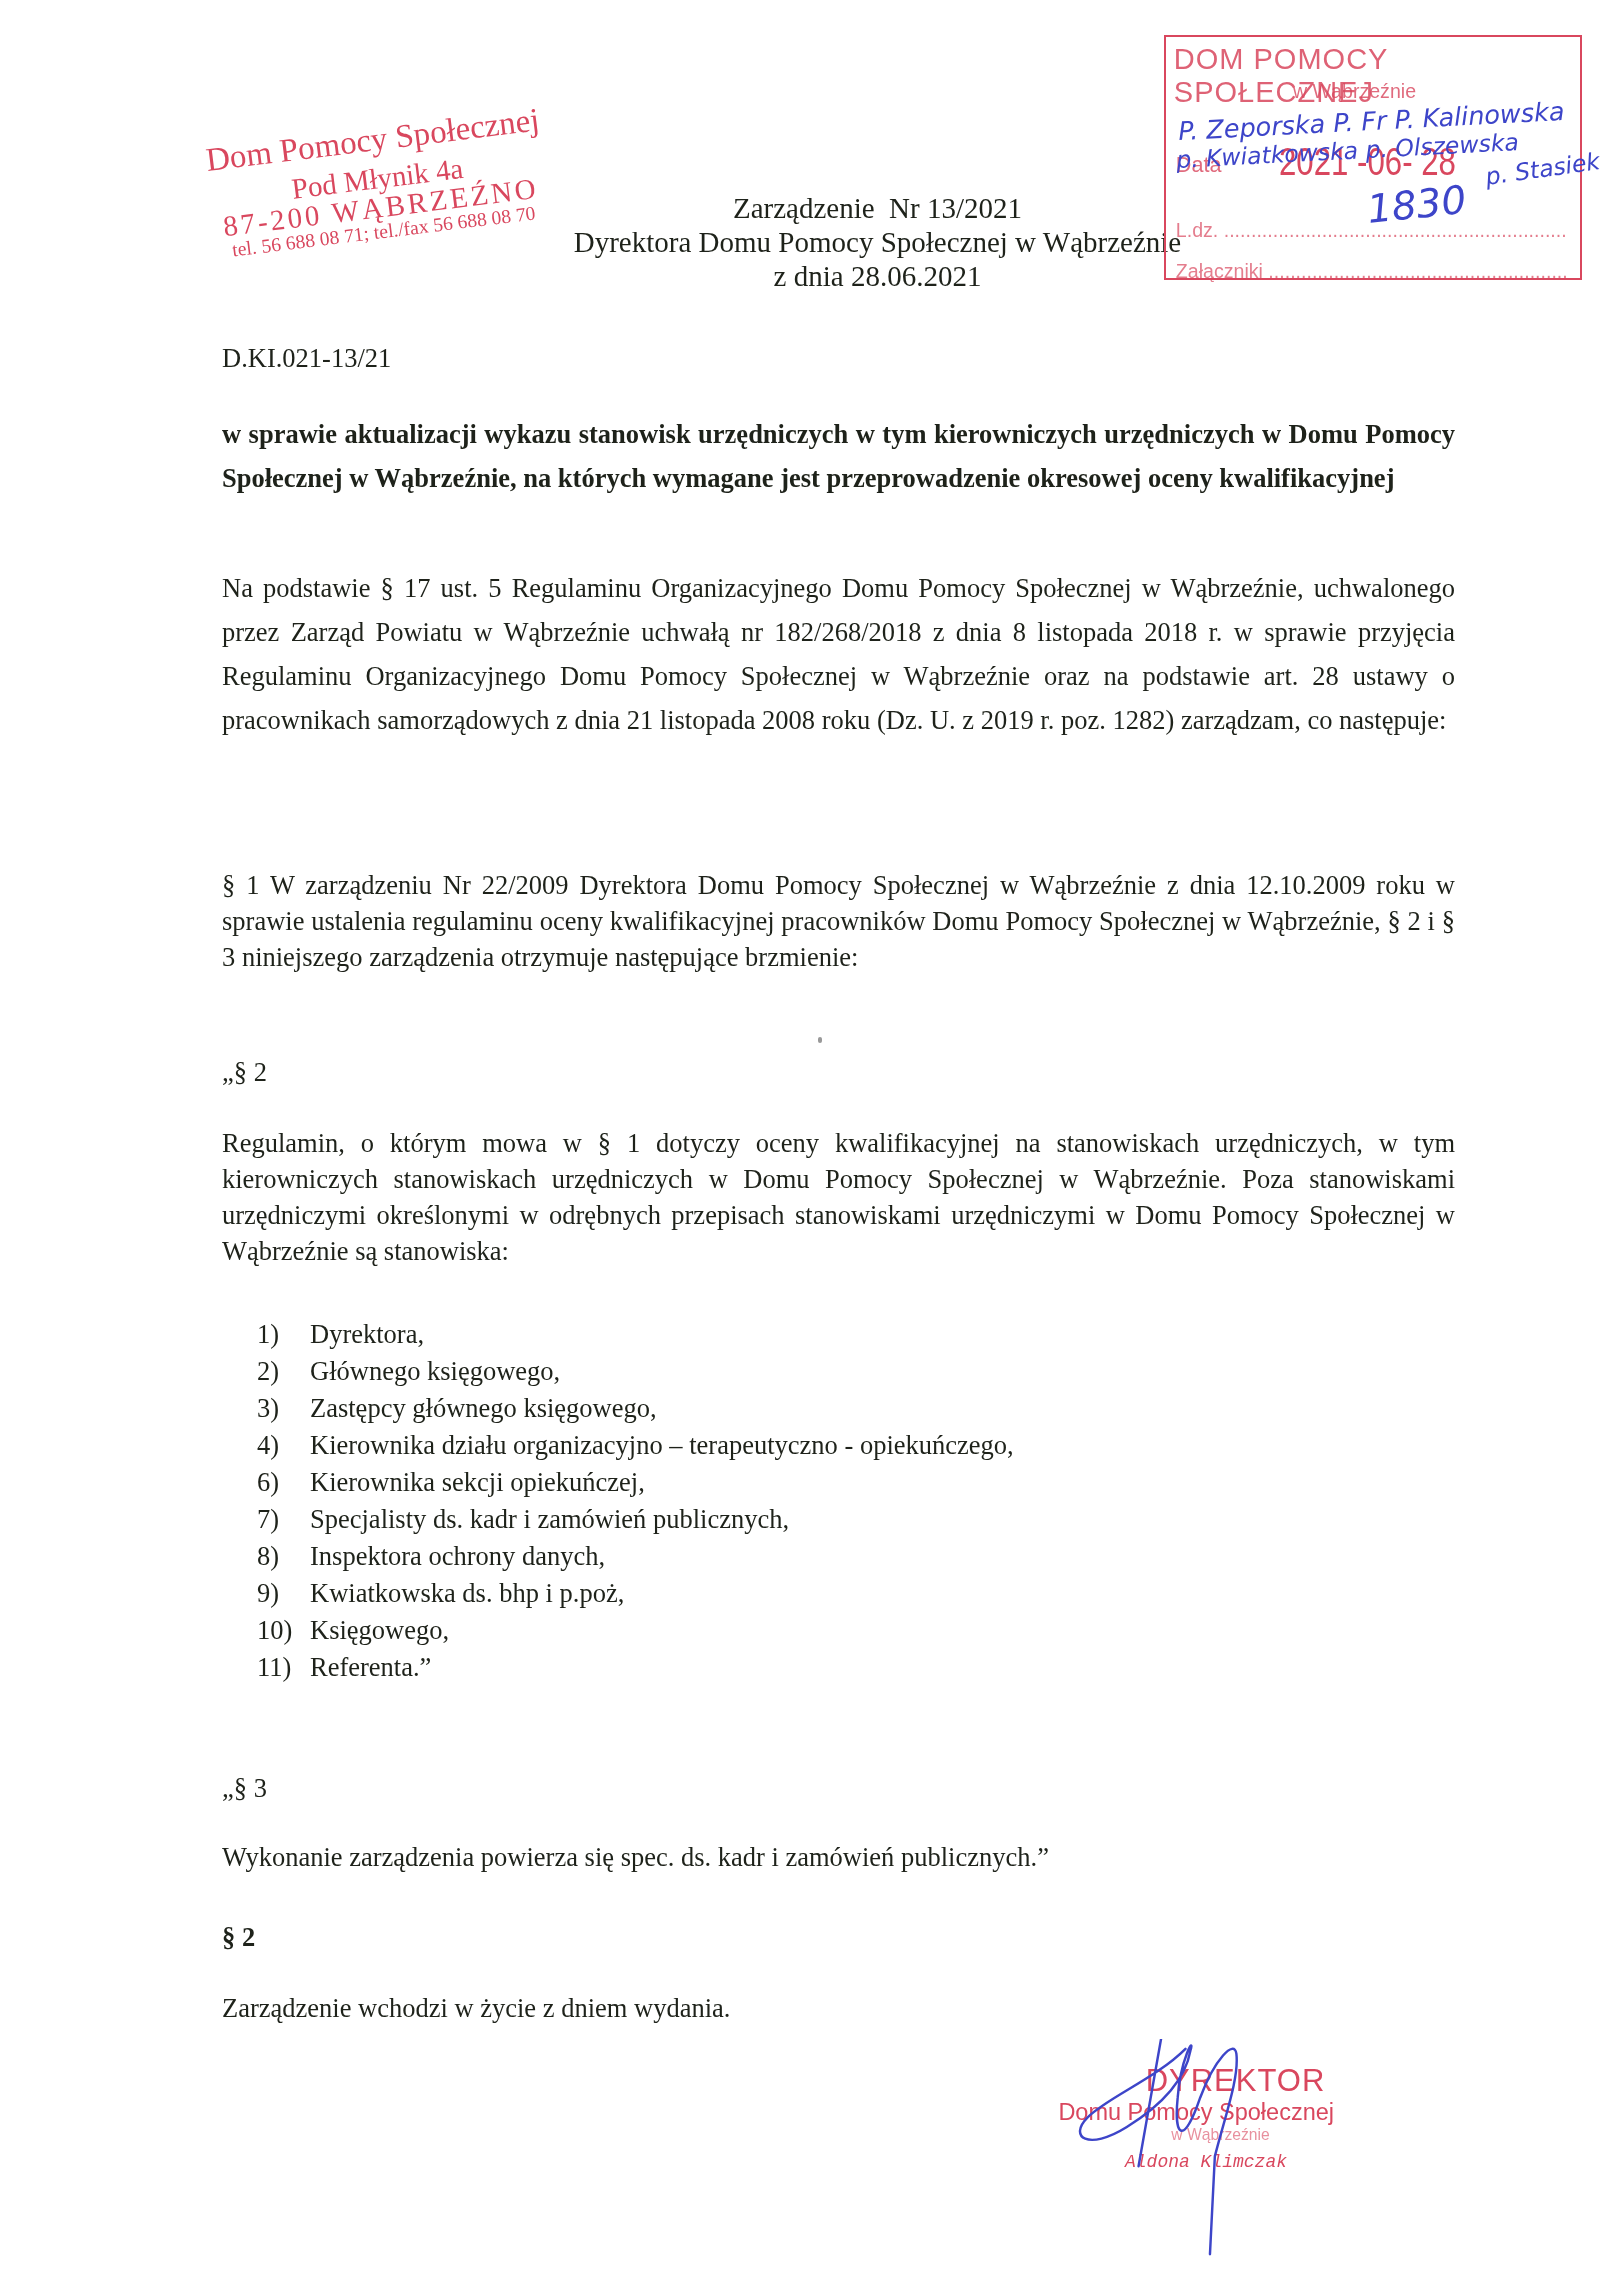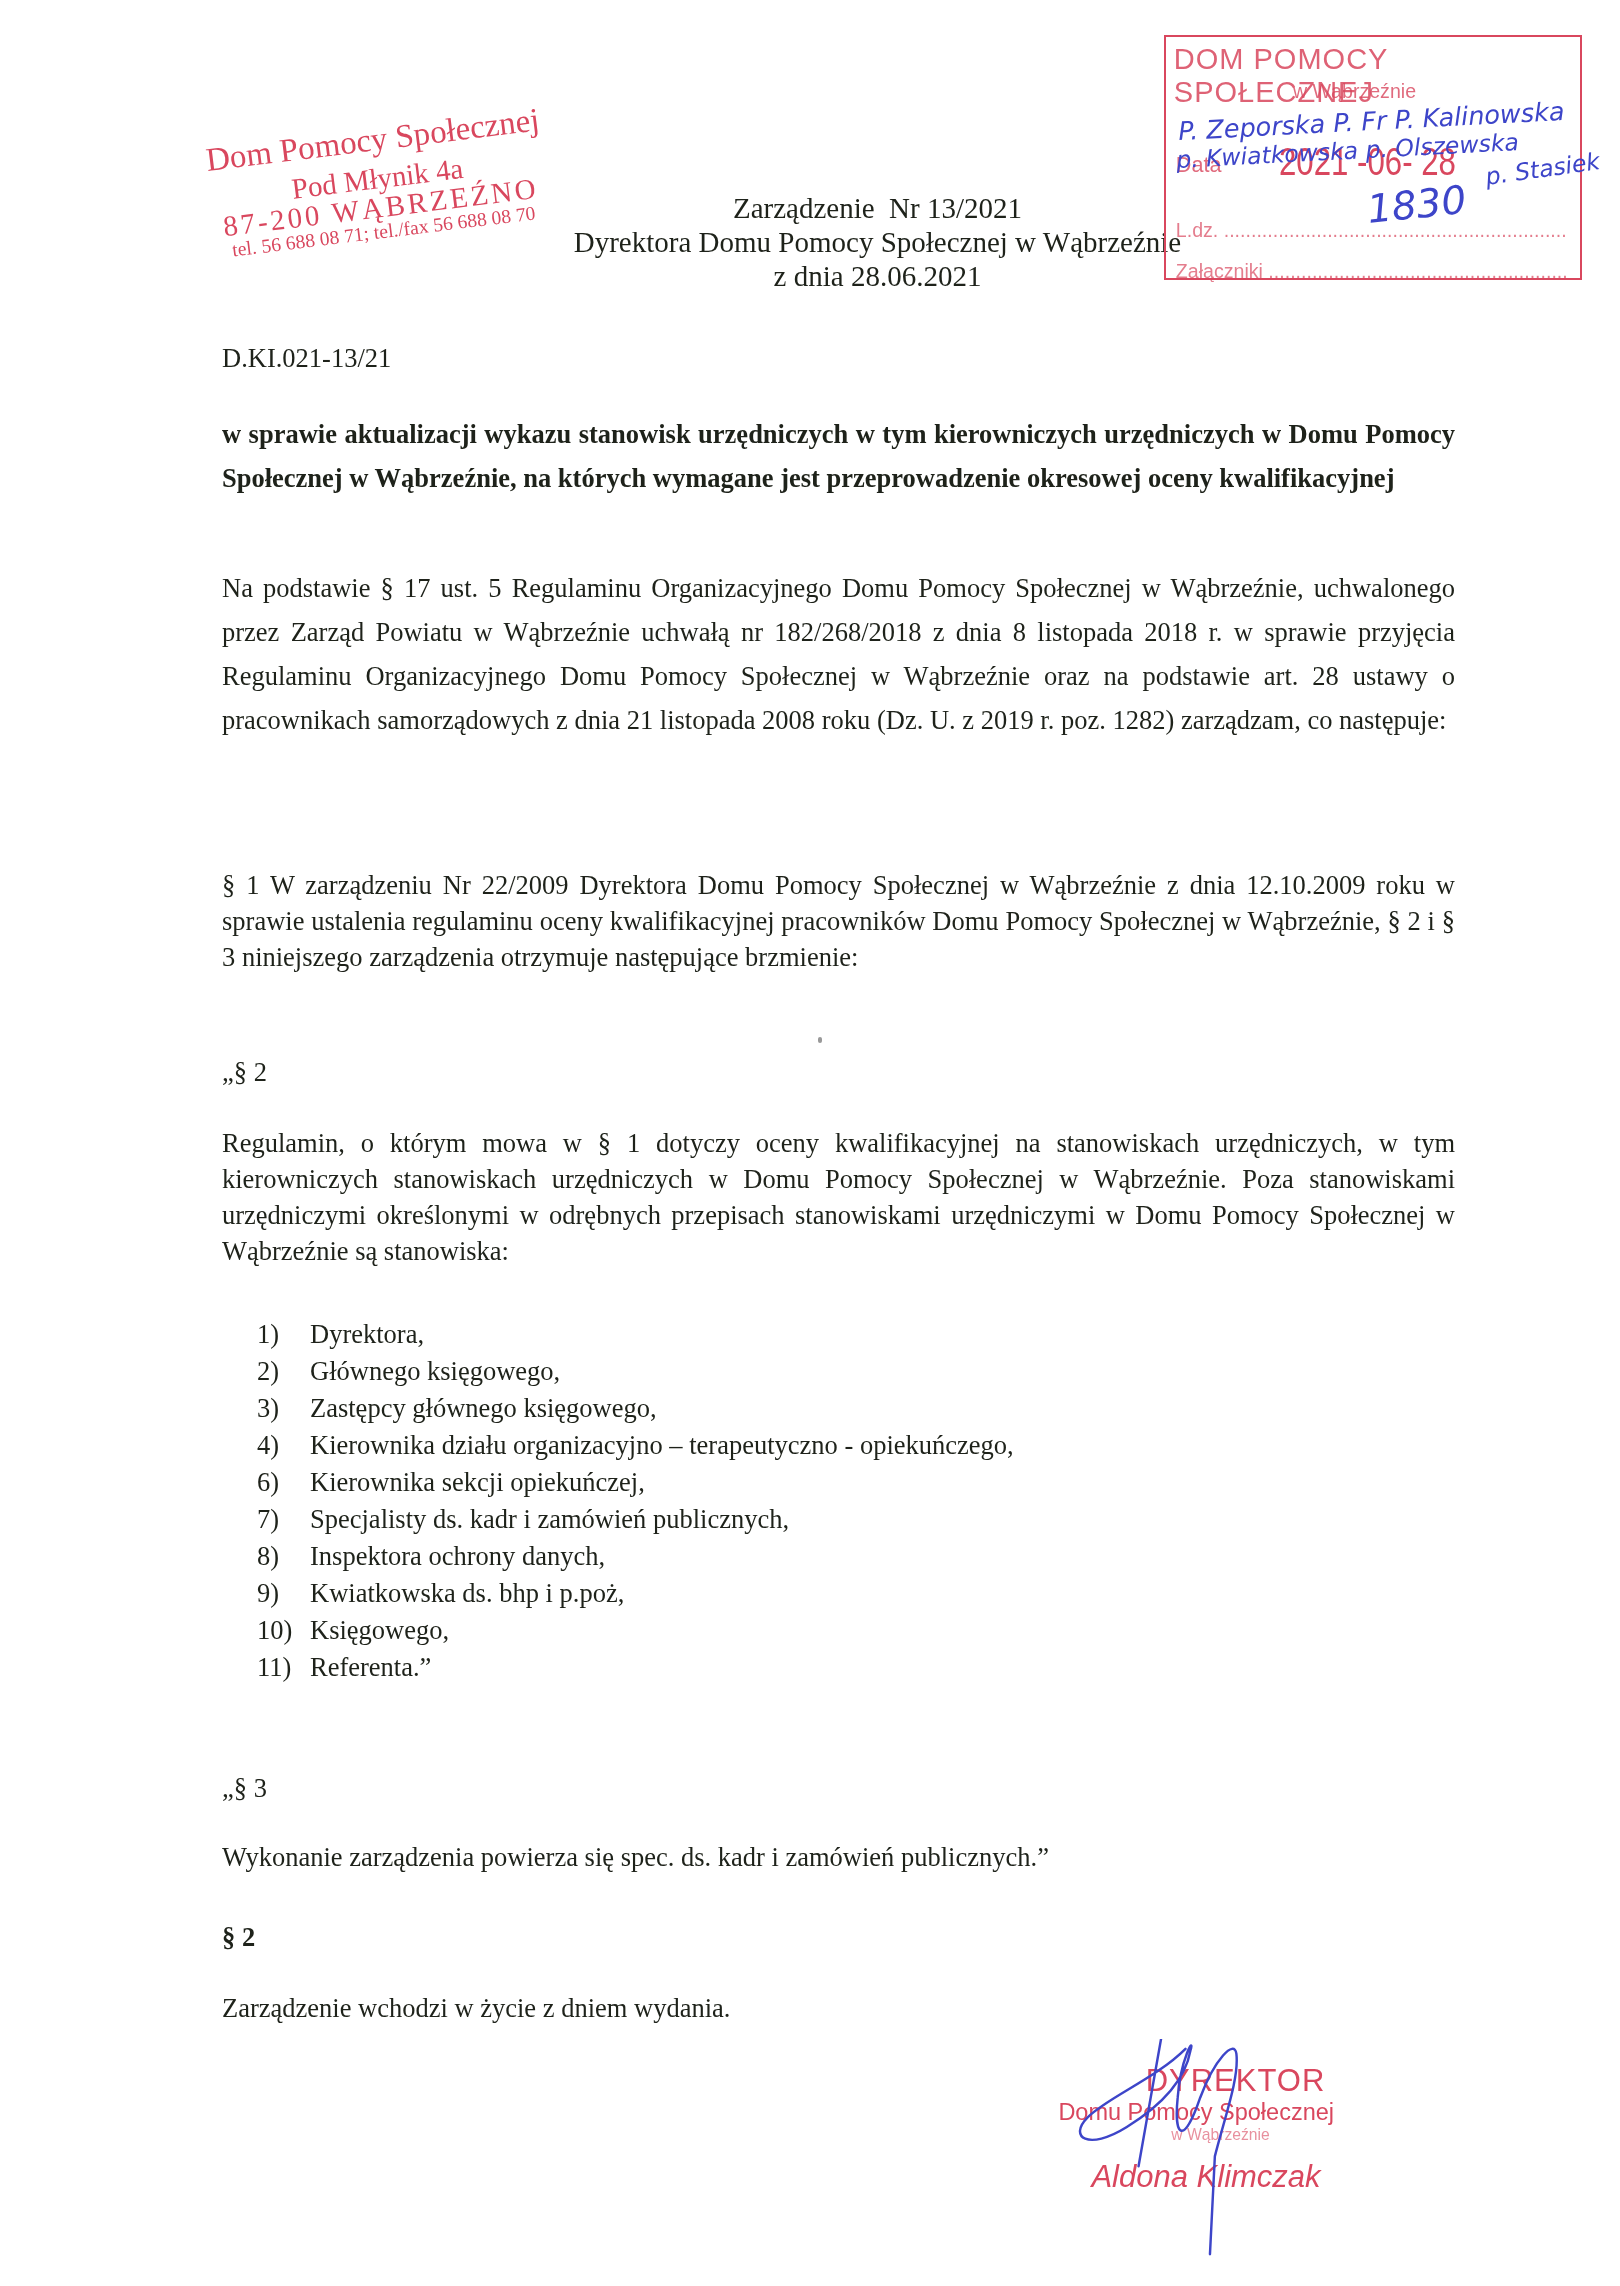--- a/index.html
+++ b/index.html
@@ -49,21 +49,21 @@
   #list .n { display:inline-block; width:53px; }
   #s3q { left:222px; top:1770px; }
   #exec { left:222px; top:1839px; }
   #s2 { left:222px; top:1919px; font-weight:bold; }
   #effect { left:222px; top:1990px; }
 
   #sig-stamp { left:1010px; top:2063px; width:392px; text-align:center; font-family:"Liberation Sans", sans-serif; color:#d9475e; }
   #sig-stamp .d1 { font-size:31px; letter-spacing:1px; margin-left:59px; }
   #sig-stamp .d2 { font-size:23.5px; margin-left:-19.6px; }
   #sig-stamp .d3 { font-size:15.7px; opacity:.6; margin-left:29px; }
-  #sig-stamp .d4 { font-size:31px; font-style:italic; margin-top:15px; }
+  #sig-stamp .d4 { font-size:18px; font-style:italic; margin-top:8px;font-family:Liberation Mono, monospace; }
   #signature { left:1068px; top:2039px; width:235px; height:225px; }
   .dot { left:818px; top:1037px; width:3.9px; height:5.9px; background:#999; border-radius:2px; }
 </style>
 </head>
 <body>
 
 <div id="addr-stamp" class="abs red">
   <div class="l1">Dom Pomocy Społecznej</div>
   <div class="l2">Pod Młynik 4a</div>
   <div class="l3">87-200 WĄBRZEŹNO</div>

